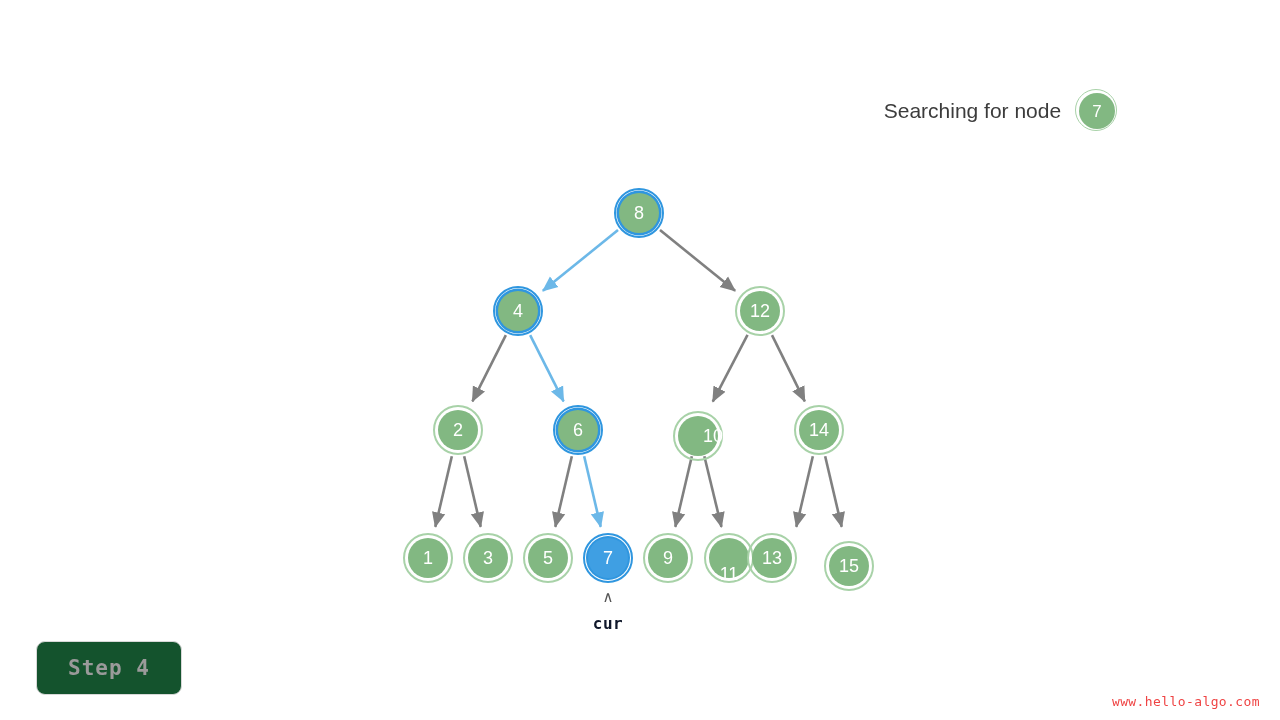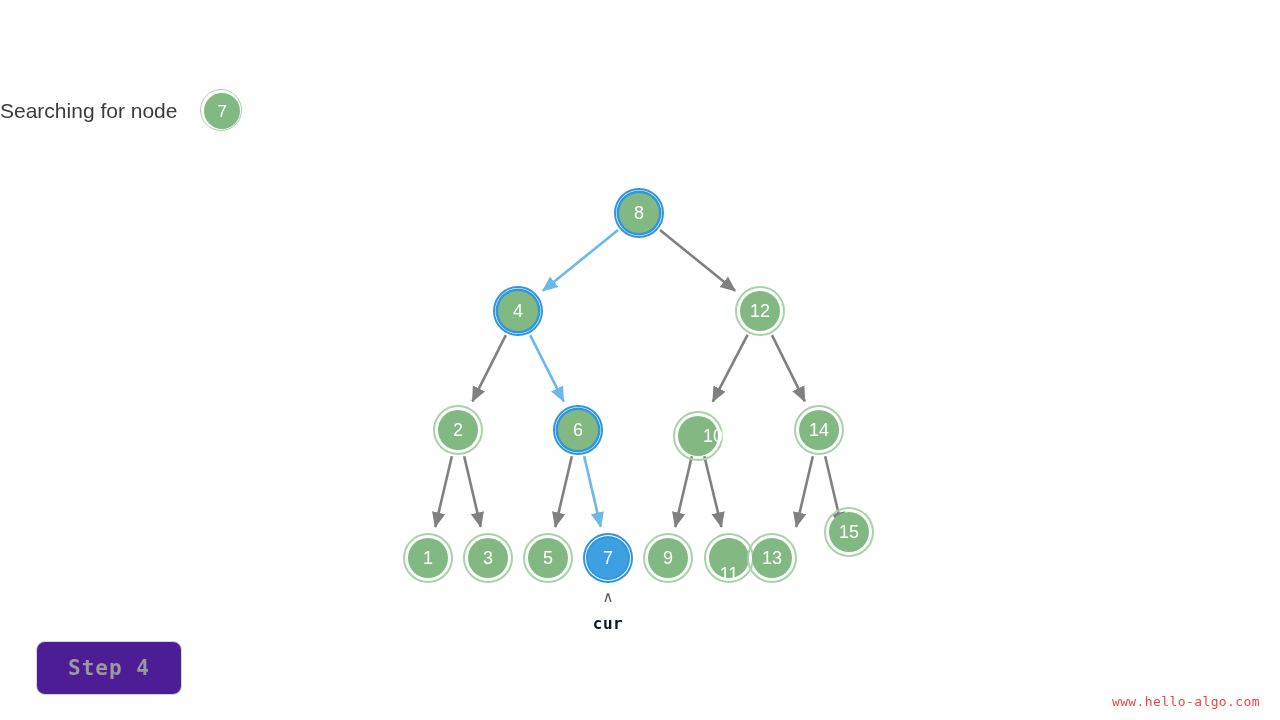--- a/index.html
+++ b/index.html
@@ -17,22 +17,22 @@
   }
 
   
   #title-bar {
     position: absolute;
     left: 0;
     top: 88px;
     width: 1124px;
     display: flex;
     align-items: center;
-    justify-content: flex-start;
-    gap: 12px;
+    justify-content: flex-end;
+    gap: 3px;
   }
   .title-text {
     font-size: 21px;
     color: #3c3c3c;
     font-family: "Liberation Sans", sans-serif;
     white-space: pre;
   }
   .inline-node {
     position: relative;
     width: 46px;
@@ -168,21 +168,21 @@
 
   
   #step-badge {
     position: absolute;
     left: 36px;
     top: 641px;
     width: 144px;
     height: 52px;
     border: 1px solid #d8d8d8;
     border-radius: 9px;
-    background: #4c1d95;
+    background: #14532d;
     display: flex;
     align-items: center;
     justify-content: center;
   }
   #step-badge-label {
     font-size: 21px;
     font-weight: bold;
     color: #9a9a9a;
     font-family: "DejaVu Sans Mono", monospace;
     letter-spacing: 1px;
@@ -302,21 +302,21 @@
       <div class="tree-node" style="left: 729px; top: 558px; align-items: flex-end;">
         <span class="ring"></span>
         <span class="disc"></span>
         <span class="val">11</span>
       </div>
       <div class="tree-node" style="left: 772px; top: 558px;">
         <span class="ring"></span>
         <span class="disc"></span>
         <span class="val">13</span>
       </div>
-      <div class="tree-node" style="left: 849px; top: 532px;">
+      <div class="tree-node" style="left: 849px; top: 566px;">
         <span class="ring"></span>
         <span class="disc"></span>
         <span class="val">15</span>
       </div>
     </div>
 
   <div id="pointer-group" style="left: 608px; top: 590px;">
     <div id="pointer-caret">∧</div>
     <div id="pointer-label">cur</div>
   </div>

